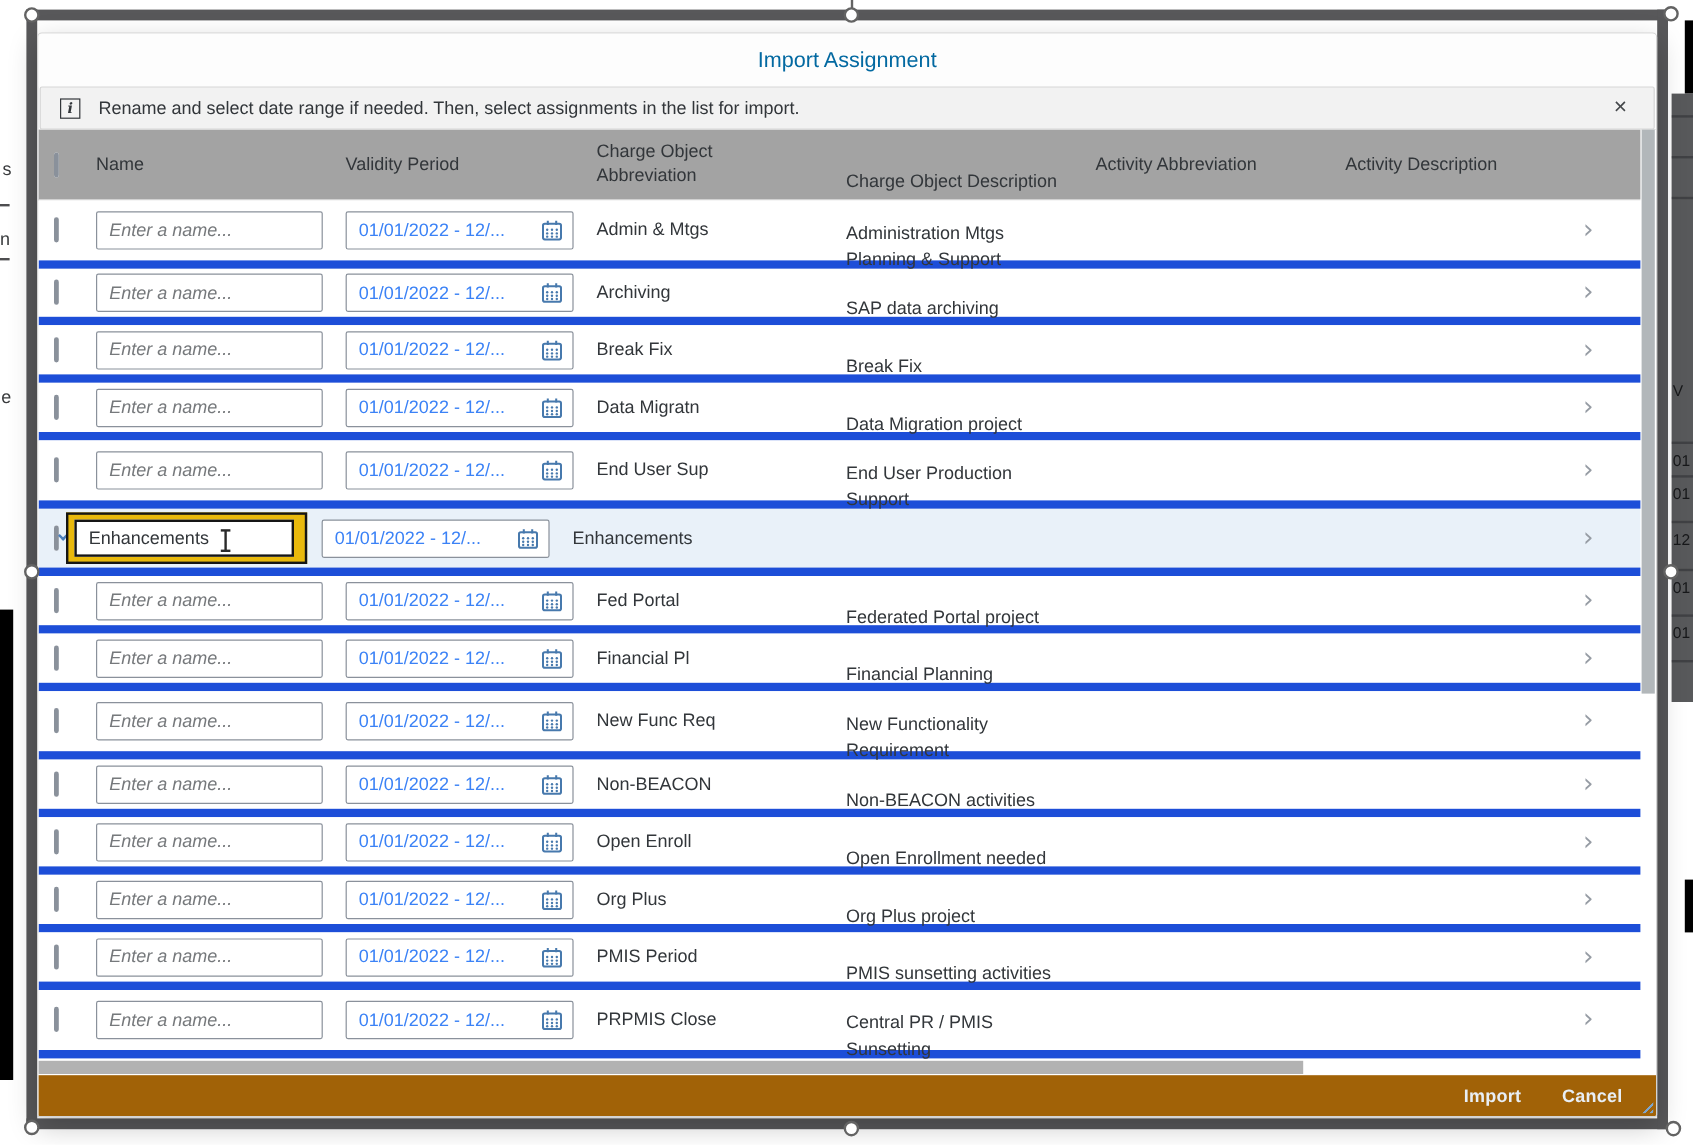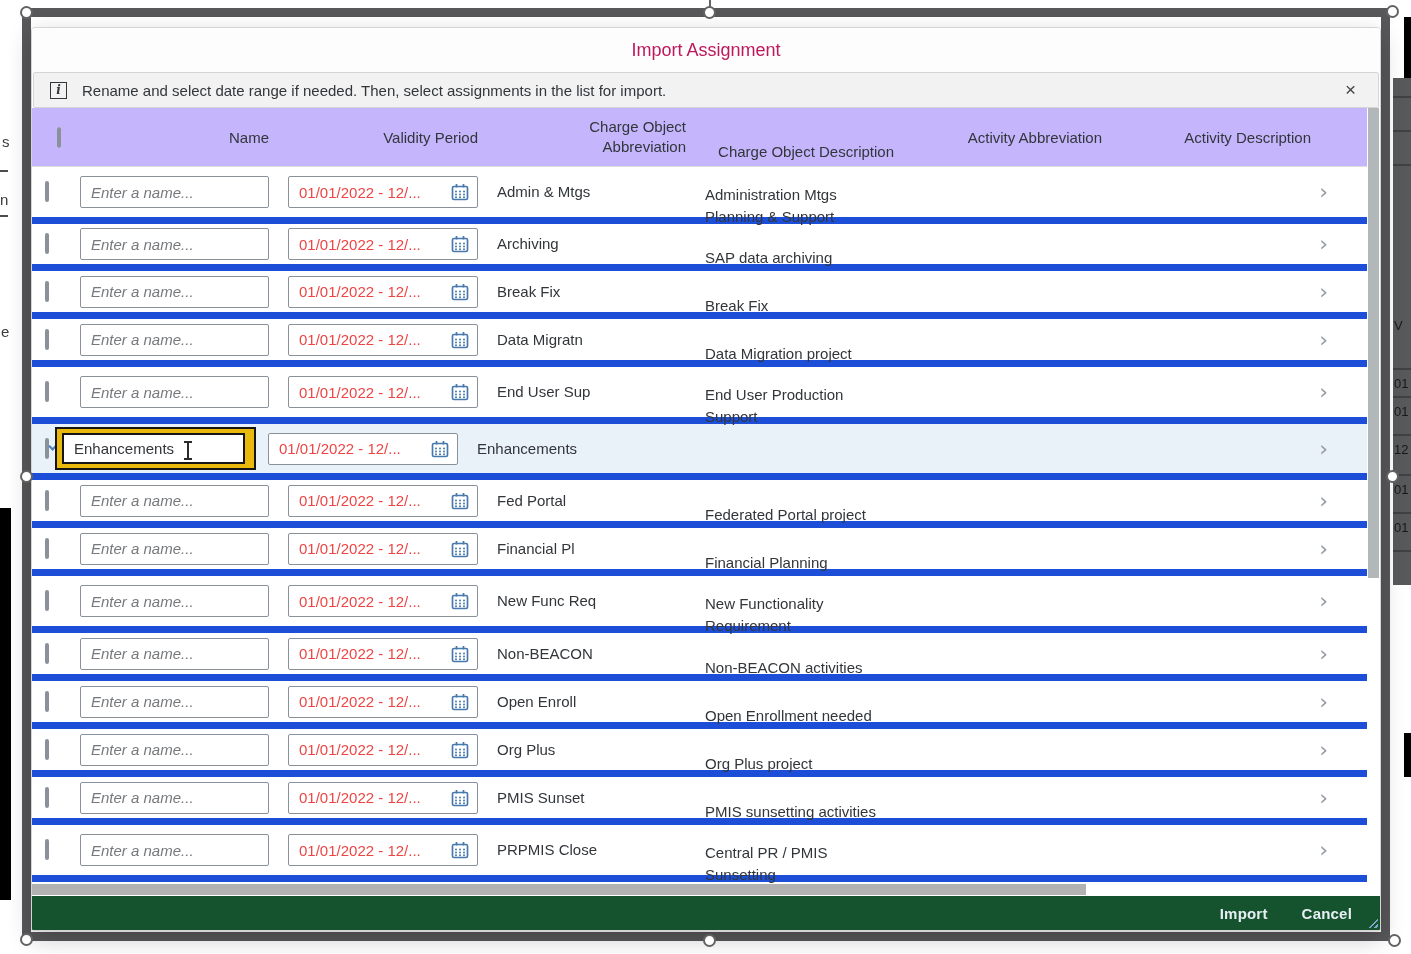--- a/index.html
+++ b/index.html
@@ -23,21 +23,21 @@
   
   .dialog{
     position:absolute;left:31px;top:27px;width:1350px;height:904px;
     background:#fff;border:1px solid #d4d4d4;box-sizing:border-box;
     border-radius:4px 4px 2px 2px;
     box-shadow:0 8px 24px rgba(0,0,0,.22);
     z-index:10;overflow:hidden;
   }
   .dlg-title{
     height:44px;line-height:44px;text-align:center;
-    font-size:18px;color:#be185d;background:#fdfdfd;
+    font-size:18px;color:#0369a1;background:#fdfdfd;
   }
   .info-bar{
     position:relative;height:36px;margin:0 1px;background:#f2f2f2;
     border:1px solid #d5d5d5;border-radius:2px;box-sizing:border-box;
     display:flex;align-items:center;
   }
   .info-ic{
     display:inline-flex;align-items:center;justify-content:center;
     width:17px;height:17px;margin-left:16px;
     border:1.5px solid #32363a;color:#32363a;box-sizing:border-box;
@@ -52,22 +52,22 @@
   .grid-row{display:flex;align-items:center;box-sizing:border-box;}
   .c-cb{width:16px;margin-left:13px;flex:none;}
   .c-name{width:189px;margin-left:19px;flex:none;}
   .c-date{width:190px;margin-left:19px;flex:none;}
   .c-abbr{width:189px;margin-left:19px;flex:none;}
   .c-desc{width:189px;margin-left:19px;flex:none;margin-top:28px;}
   .c-aabbr{width:189px;margin-left:19px;flex:none;}
   .c-adesc{width:190px;margin-left:19px;flex:none;}
   .c-chev{margin-left:auto;margin-right:52px;flex:none;}
   .thead{
-    height:59px;background:#c4b5fd;border-bottom:1px solid #dcdcdc;
-    font-size:15px;color:#32363a;text-align:right;
+    height:59px;background:#a3a3a3;border-bottom:1px solid #dcdcdc;
+    font-size:15px;color:#32363a;
   }
   .thead .hdr-wrap{max-width:120px;line-height:20px;}
   .rows{height:718px;overflow:hidden;background:#fff;}
   .trow{height:48px;border-bottom:7px solid #1d4ed8;background:#fff;}
   .trow.tall{height:57px;}
   .trow.sel{height:56px;background:#e9f1f9;}
   .cbx{
     position:relative;width:16px;height:16px;box-sizing:border-box;
     border:2px solid #8a919b;border-radius:3px;background:#fff;cursor:pointer;
   }
@@ -80,21 +80,21 @@
     width:100%;height:32px;box-sizing:border-box;
     border:1px solid #8a919b;border-radius:2px;background:#fff;
     font-family:"Liberation Sans", sans-serif;font-size:15px;color:#32363a;
     padding:0 10px;outline:none;
   }
   .name-in::placeholder{font-style:italic;color:#76797c;opacity:1;}
   .datefield{
     display:flex;align-items:center;height:32px;box-sizing:border-box;
     border:1px solid #8a919b;border-radius:2px;background:#fff;cursor:text;
   }
-  .datefield .dval{flex:1;padding-left:10px;font-size:15px;color:#ef4444;white-space:nowrap;overflow:hidden;}
+  .datefield .dval{flex:1;padding-left:10px;font-size:15px;color:#3b82f6;white-space:nowrap;overflow:hidden;}
   .datefield .cal{flex:none;width:18px;height:18px;margin:0 8px 0 4px;cursor:pointer;}
   .cell-txt{font-size:15px;color:#32363a;line-height:22px;}
   .chev{font-size:22px;color:#969ca4;line-height:20px;cursor:pointer;font-family:"DejaVu Sans", sans-serif;}
   
   .hl{
     position:relative;display:flex;align-items:center;
     margin-left:-6px;border:2px solid #151515;background:#e9b90c;
     padding:4px 5px;box-sizing:border-box;width:201px;flex:none;
   }
   .hl .name-in{border:2px solid #151515;border-radius:0;height:31px;width:183px;}
@@ -103,21 +103,21 @@
     content:"";position:absolute;left:-3px;width:8px;height:2px;background:#2b2b2b;
   }
   .ibeam::before{top:-1px;} .ibeam::after{bottom:-1px;}
   
   .hscroll{position:absolute;left:0;bottom:34px;width:100%;height:13px;background:#fff;}
   .hscroll .thumb{position:absolute;left:0;top:1px;height:11px;width:1054px;background:#b2b2b2;}
   .vscroll{position:absolute;right:0;top:80px;width:13px;height:777px;background:#fff;z-index:5;}
   .vscroll .thumb{position:absolute;top:0;left:1px;width:11px;height:470px;background:#b2b7ba;}
   
   .footer{
-    position:absolute;left:0;bottom:0;width:100%;height:34px;background:#14532d;
+    position:absolute;left:0;bottom:0;width:100%;height:34px;background:#a16207;
     display:flex;align-items:center;justify-content:flex-end;
   }
   .foot-btn{
     color:#e8eef4;font-size:15px;font-weight:700;cursor:pointer;
     padding:0 6px;margin-right:22px;letter-spacing:.2px;
   }
   .foot-btn:last-of-type{margin-right:13px;}
   .grip{
     position:absolute;right:2px;bottom:2px;width:12px;height:12px;
     background:repeating-linear-gradient(135deg,transparent 0 2px,#7fa5c9 2px 4px);
@@ -573,21 +573,21 @@
                   <circle cx="5" cy="11.5" r="1"></circle>
                   <circle cx="9" cy="11.5" r="1"></circle>
                   <circle cx="13" cy="11.5" r="1"></circle>
                   <circle cx="5" cy="14.2" r="1"></circle>
                   <circle cx="9" cy="14.2" r="1"></circle>
                   <circle cx="13" cy="14.2" r="1"></circle>
                 </g>
               </svg></span>
           </span>
         </span>
-      <span class="c-abbr cell-txt">PMIS Sunset</span>
+      <span class="c-abbr cell-txt">PMIS Period</span>
       <span class="c-desc cell-txt">PMIS sunsetting activities</span>
       <span class="c-aabbr cell-txt"></span>
       <span class="c-adesc cell-txt"></span>
       <span class="c-chev chev">›</span>
     </div>
 
     <div class="grid-row trow tall">
       <span class="c-cb"><span class="cbx"></span></span>
       <span class="c-name"><input class="name-in" placeholder="Enter a name..." style=""></span>
       <span class="c-date">

